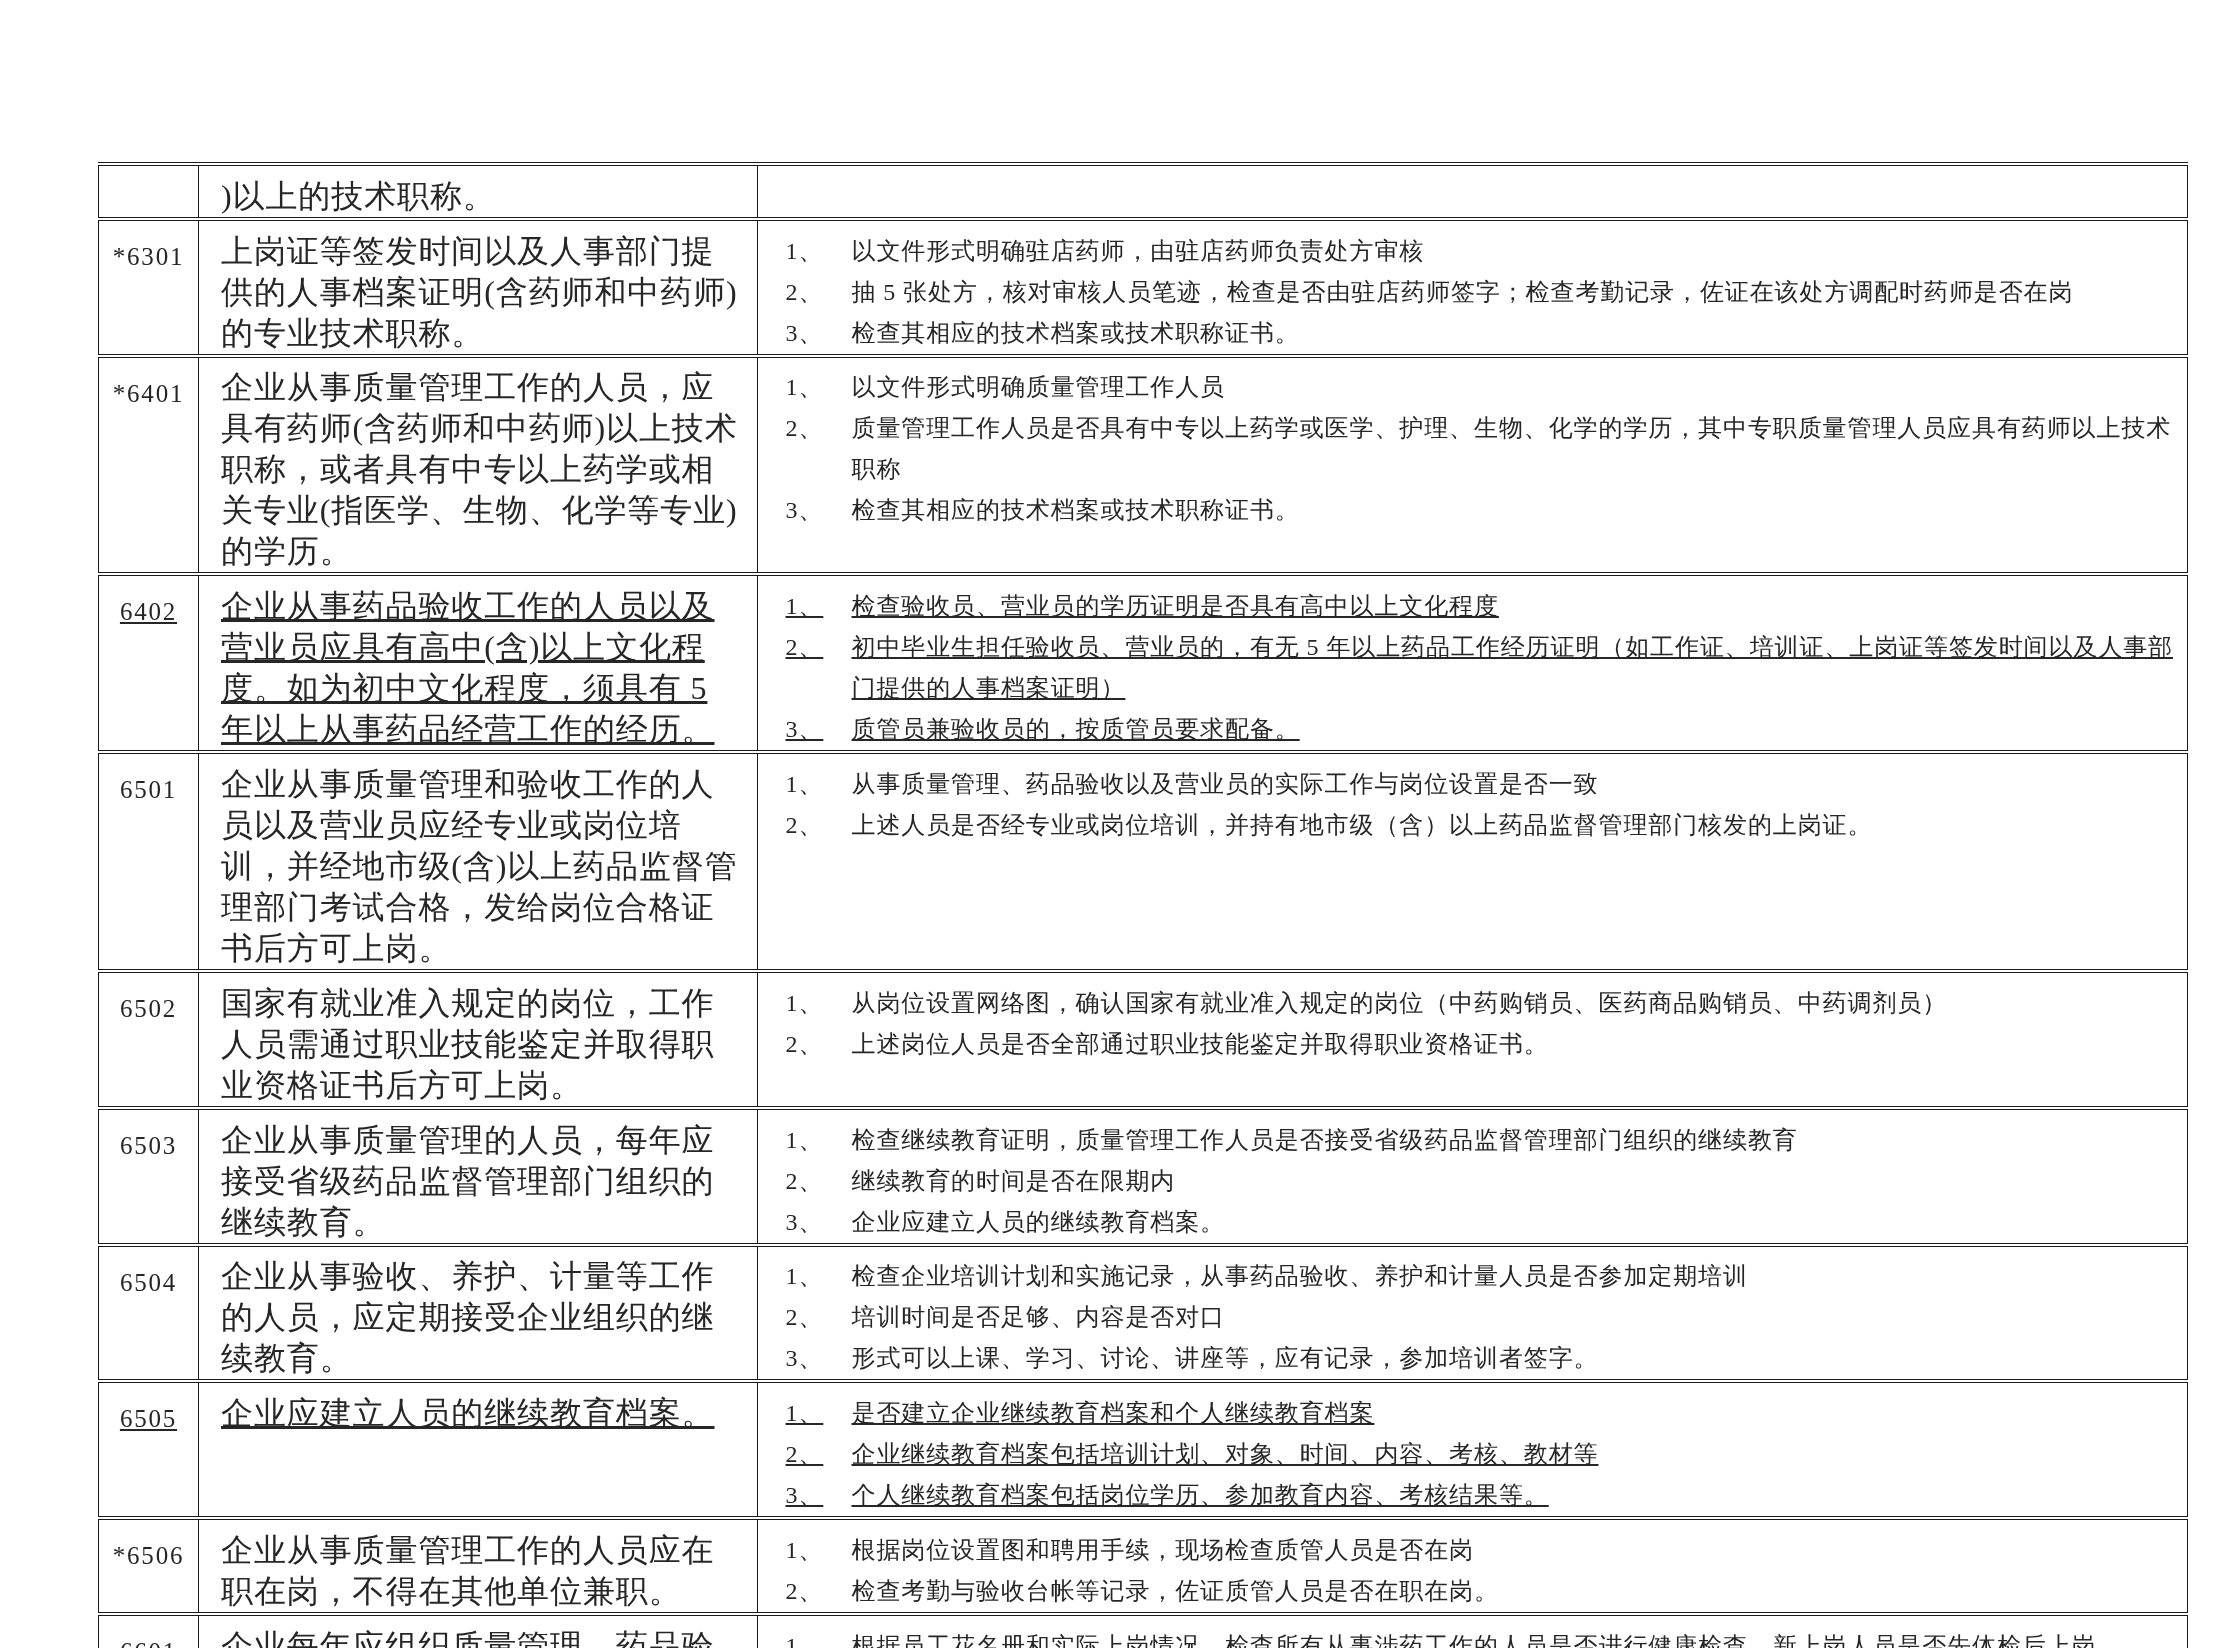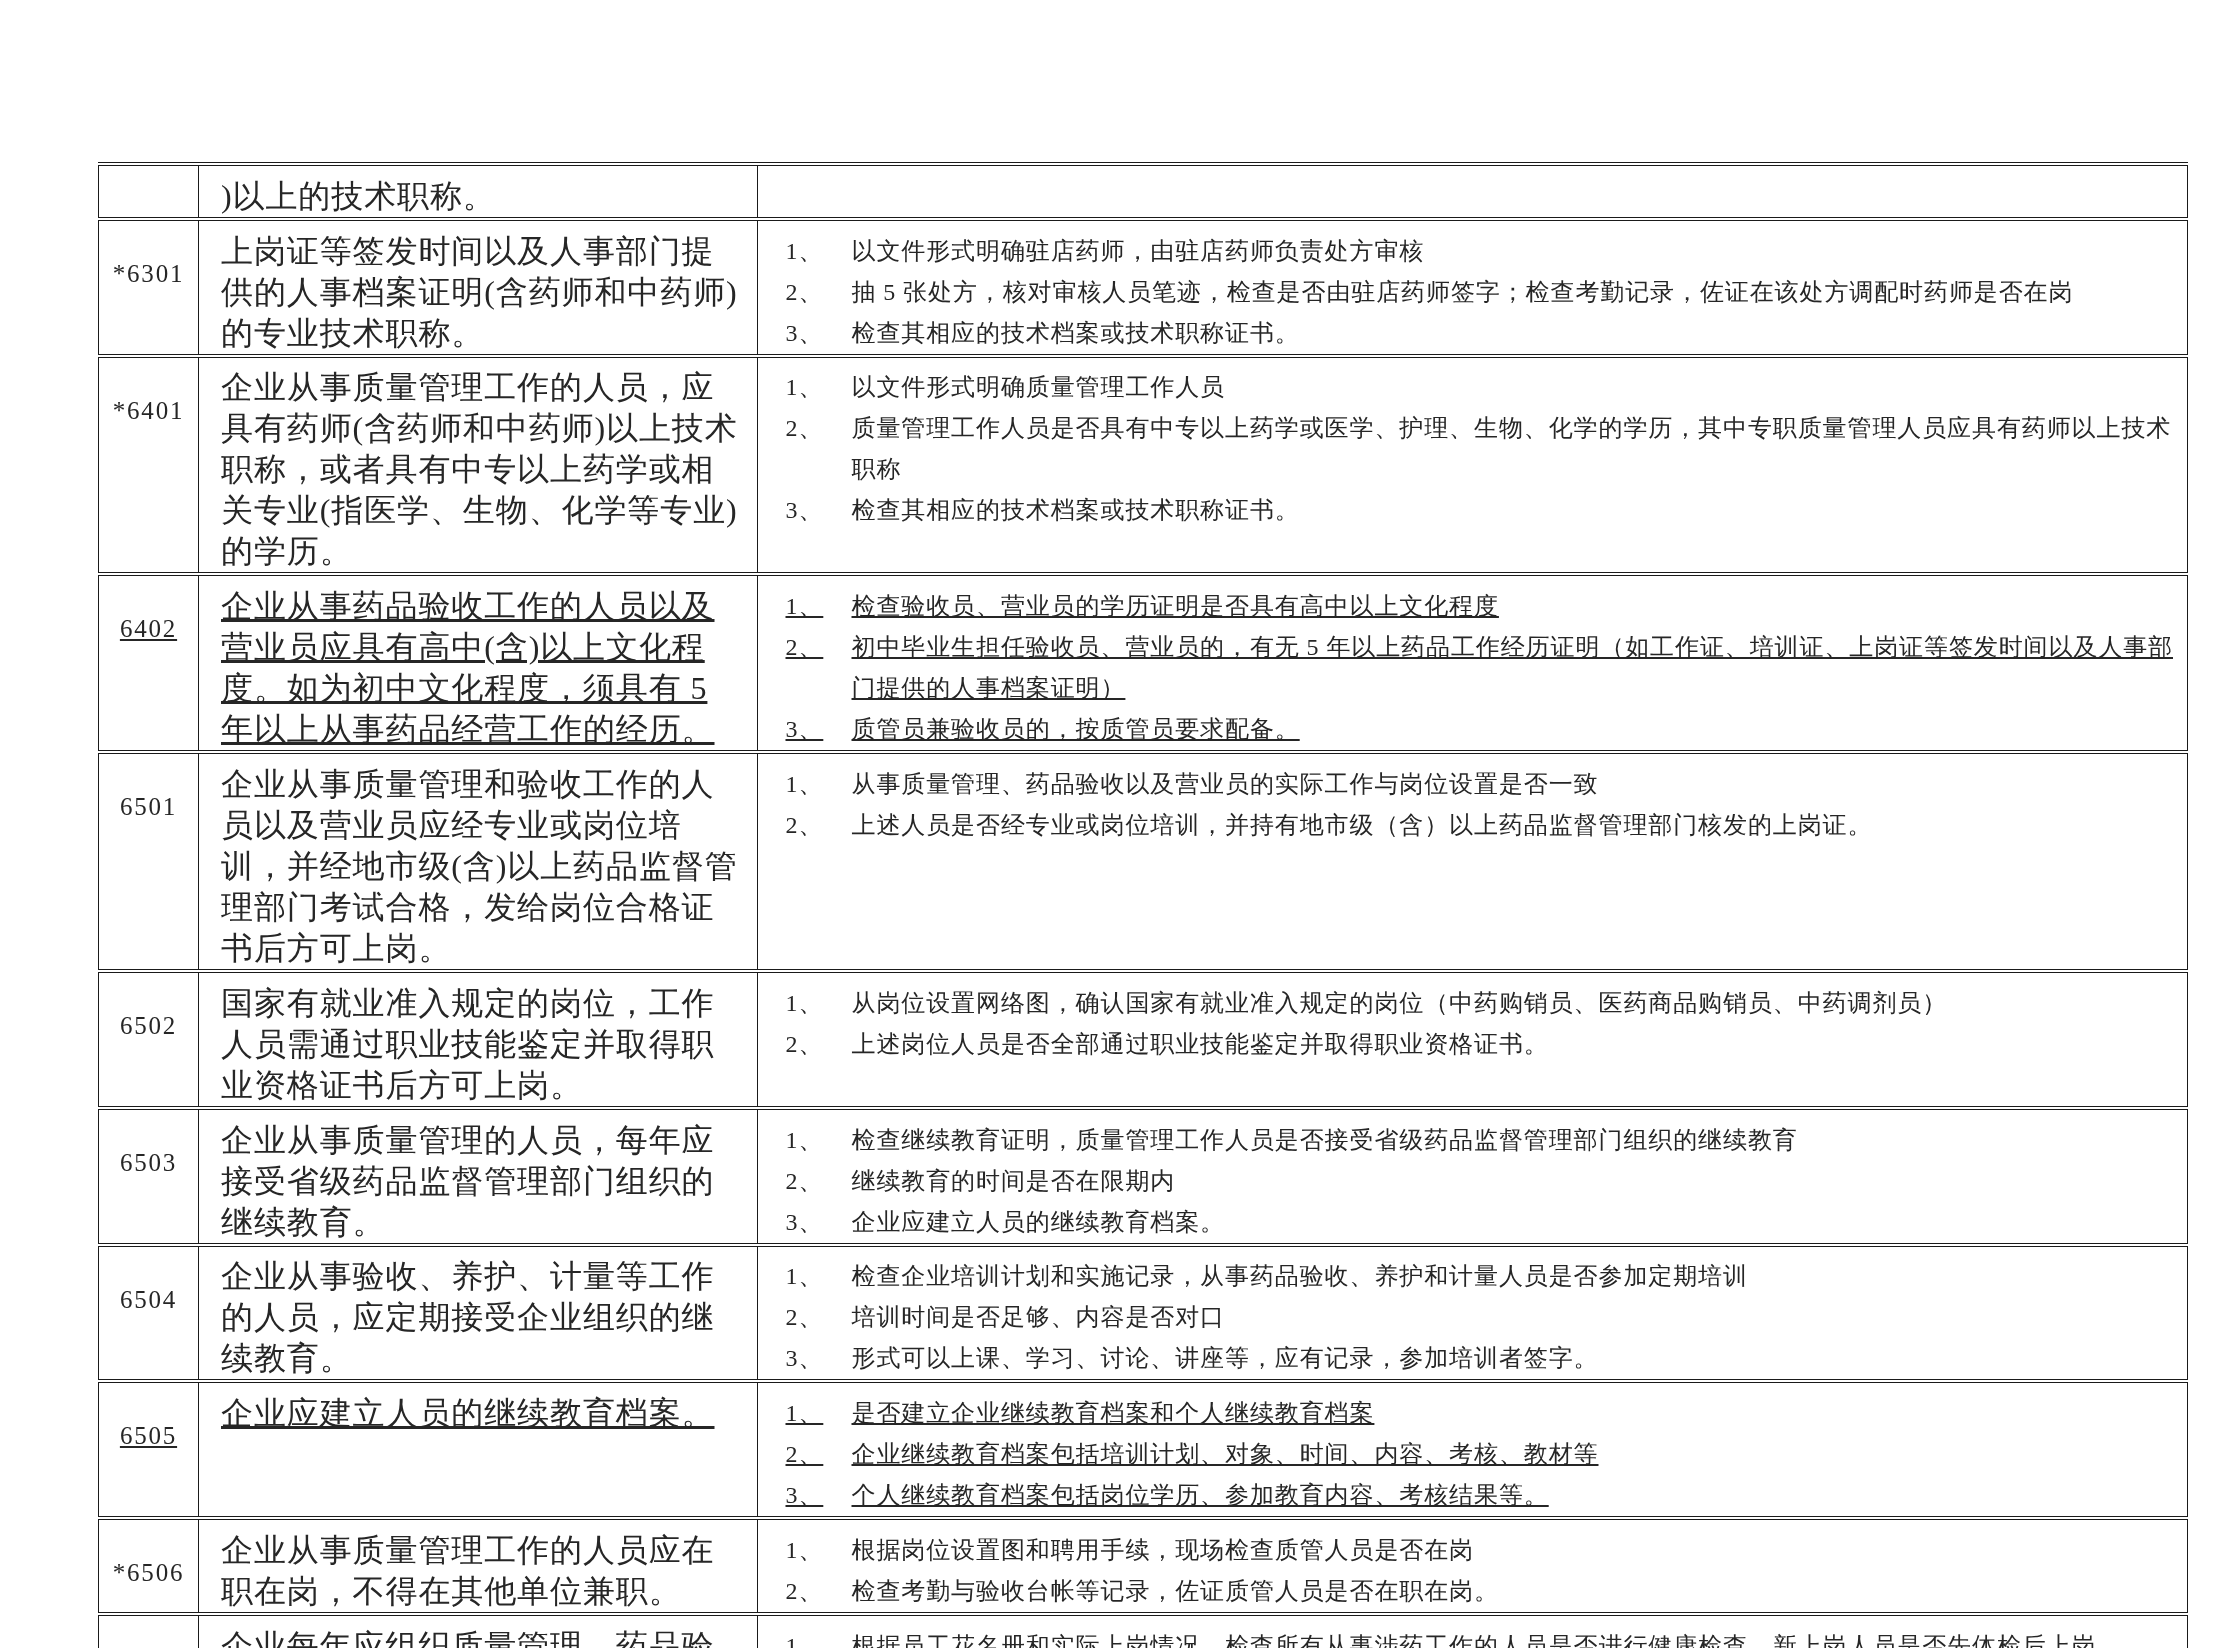--- a/index.html
+++ b/index.html
@@ -22,21 +22,21 @@
   table.gsp td{
     vertical-align:top;
     border-left:1.8px solid #1a1a1a;
     border-right:1.8px solid #1a1a1a;
     border-top:4px double #1a1a1a;
     border-bottom:4px double #1a1a1a;
     overflow:hidden;
   }
   td.code{
     text-align:center;
-    padding-top:32px;
+    padding-top:15px;
     font-size:25px;
     letter-spacing:1.8px;
     line-height:41px;
     white-space:nowrap;
   }
   td.req{
     padding:9.8px 15px 0 22px;
     font-size:32px;
     letter-spacing:0.9px;
     line-height:41px;

